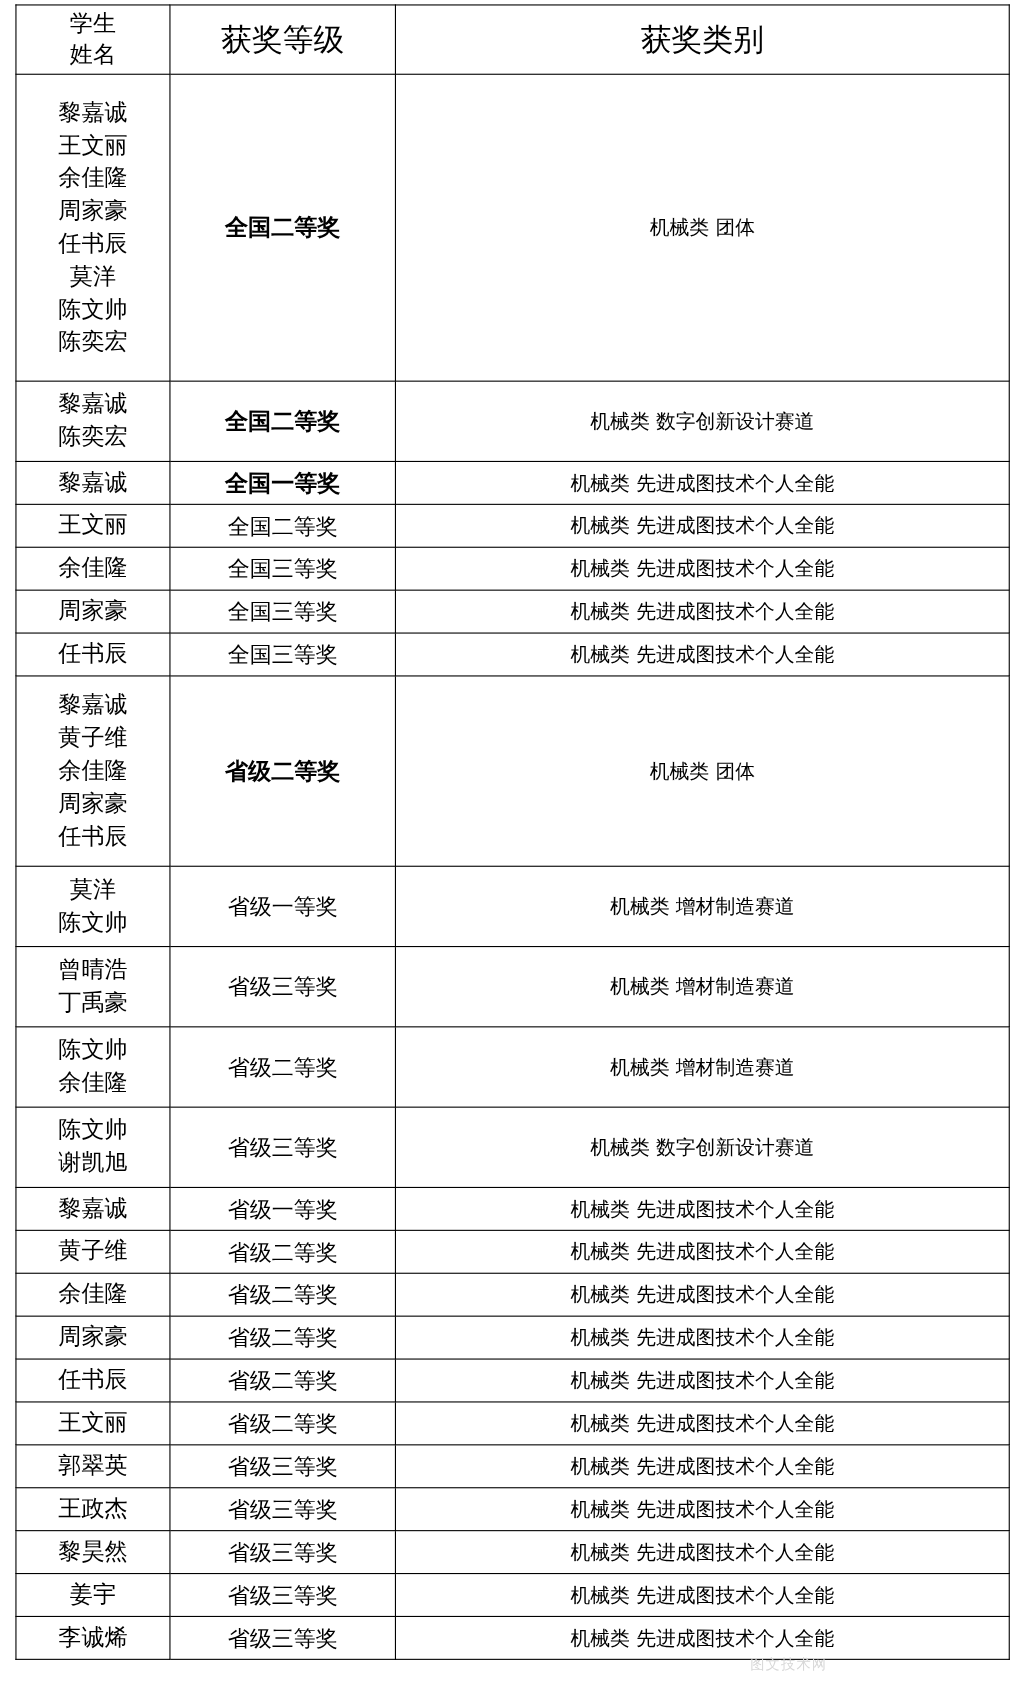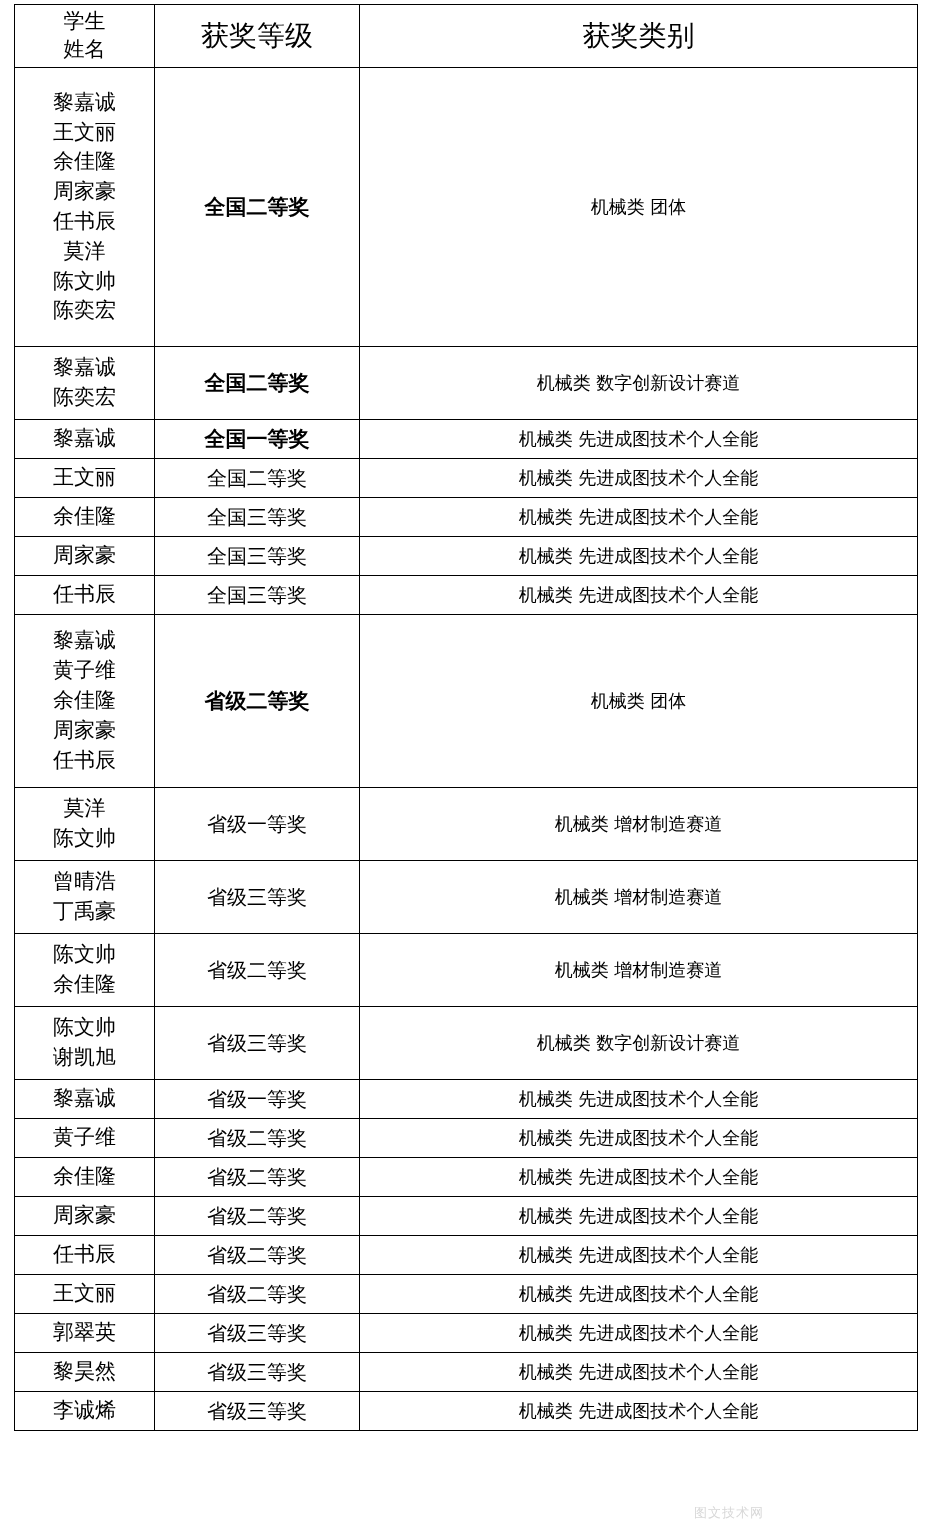--- a/index.html
+++ b/index.html
@@ -70,21 +70,21 @@
     white-space: nowrap;
   }
 
   tr.r-single td { height: 38px; }
   tr.r-two td    { height: 72px; }
   tr.r-five td   { height: 172px; }
   tr.r-eight td  { height: 278px; }
 
   .watermark {
     position: absolute;
-    right: 22px;
+    right: 34px;
     bottom: 6px;
     font-size: 13px;
     color: #d8d8d8;
     letter-spacing: 1px;
     user-select: none;
   }
 </style>
 </head>
 <body>
 
@@ -248,21 +248,35 @@
         </tr>
         <tr class="r-single">
           <td class="cell-name">
             <span>郭翠英</span>
           </td>
           <td class="cell-level">省级三等奖</td>
           <td class="cell-cat">机械类  先进成图技术个人全能</td>
         </tr>
         <tr class="r-single">
           <td class="cell-name">
+            <span>王政杰</span>
+          </td>
+          <td class="cell-level">省级三等奖</td>
+          <td class="cell-cat">机械类  先进成图技术个人全能</td>
+        </tr>
+        <tr class="r-single">
+          <td class="cell-name">
             <span>黎昊然</span>
+          </td>
+          <td class="cell-level">省级三等奖</td>
+          <td class="cell-cat">机械类  先进成图技术个人全能</td>
+        </tr>
+        <tr class="r-single">
+          <td class="cell-name">
+            <span>姜宇</span>
           </td>
           <td class="cell-level">省级三等奖</td>
           <td class="cell-cat">机械类  先进成图技术个人全能</td>
         </tr>
         <tr class="r-single">
           <td class="cell-name">
             <span>李诚烯</span>
           </td>
           <td class="cell-level">省级三等奖</td>
           <td class="cell-cat">机械类  先进成图技术个人全能</td>

